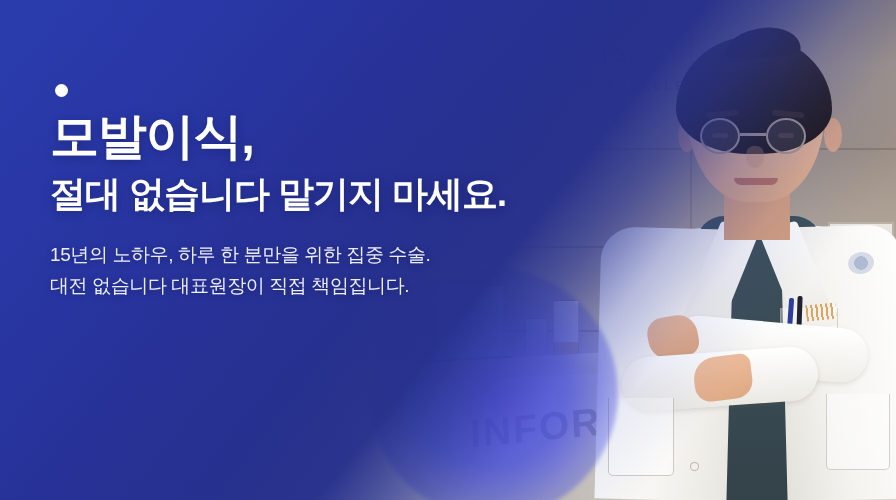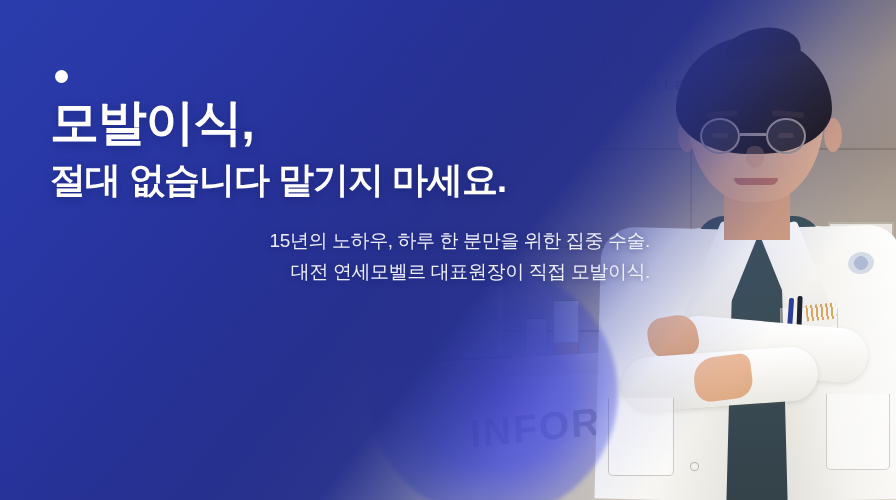--- a/index.html
+++ b/index.html
@@ -452,21 +452,21 @@
   .overlay-soft {
     position: absolute;
     inset: 0;
     background: linear-gradient(120deg, rgba(30,40,130,.30) 0%, rgba(30,40,130,.10) 40%, rgba(30,40,130,0) 58%);
   }
 
   
   .content {
     position: absolute;
     left: 50px;
-    top: 70px;
+    top: 84px;
     width: 600px;
   }
   .bullet-dot {
     width: 13px;
     height: 13px;
     border-radius: 50%;
     background: #ffffff;
     margin: 0 0 14px 5px;
   }
   .headline-1 {
@@ -497,21 +497,21 @@
   }
   .body-copy {
     font-size: 19px;
     font-weight: 400;
     color: #eceefb;
     line-height: 1.62;
     letter-spacing: -0.4px;
     margin: 24px 0 0 0;
     text-shadow: 0 1px 6px rgba(10,16,70,.4);
   }
-  .body-copy div { white-space: nowrap; text-align: right; }
+  .body-copy div { white-space: nowrap; }
 </style>
 </head>
 <body>
 
 <div class="banner">
 
   <div class="photo">
     <div class="wall-seam seam-a"></div>
     <div class="wall-seam seam-b"></div>
     <div class="wall-seam seam-c"></div>
@@ -585,17 +585,17 @@
   <div class="glow"></div>
   <div class="overlay"></div>
   <div class="overlay-soft"></div>
 
   <div class="content">
     <div class="bullet-dot"></div>
     <h1 class="headline-1">모발이식,</h1>
     <h2 class="headline-2">절대 없습니다 맡기지 마세요.</h2>
     <div class="body-copy">
       <div>15년의 노하우, 하루 한 분만을 위한 집중 수술.</div>
-      <div>대전 연세모벨르 대표원장이 직접 모발이식.</div>
+      <div>대전 없습니다 대표원장이 직접 책임집니다.</div>
     </div>
   </div>
 
 </div>
 
 </body></html>

